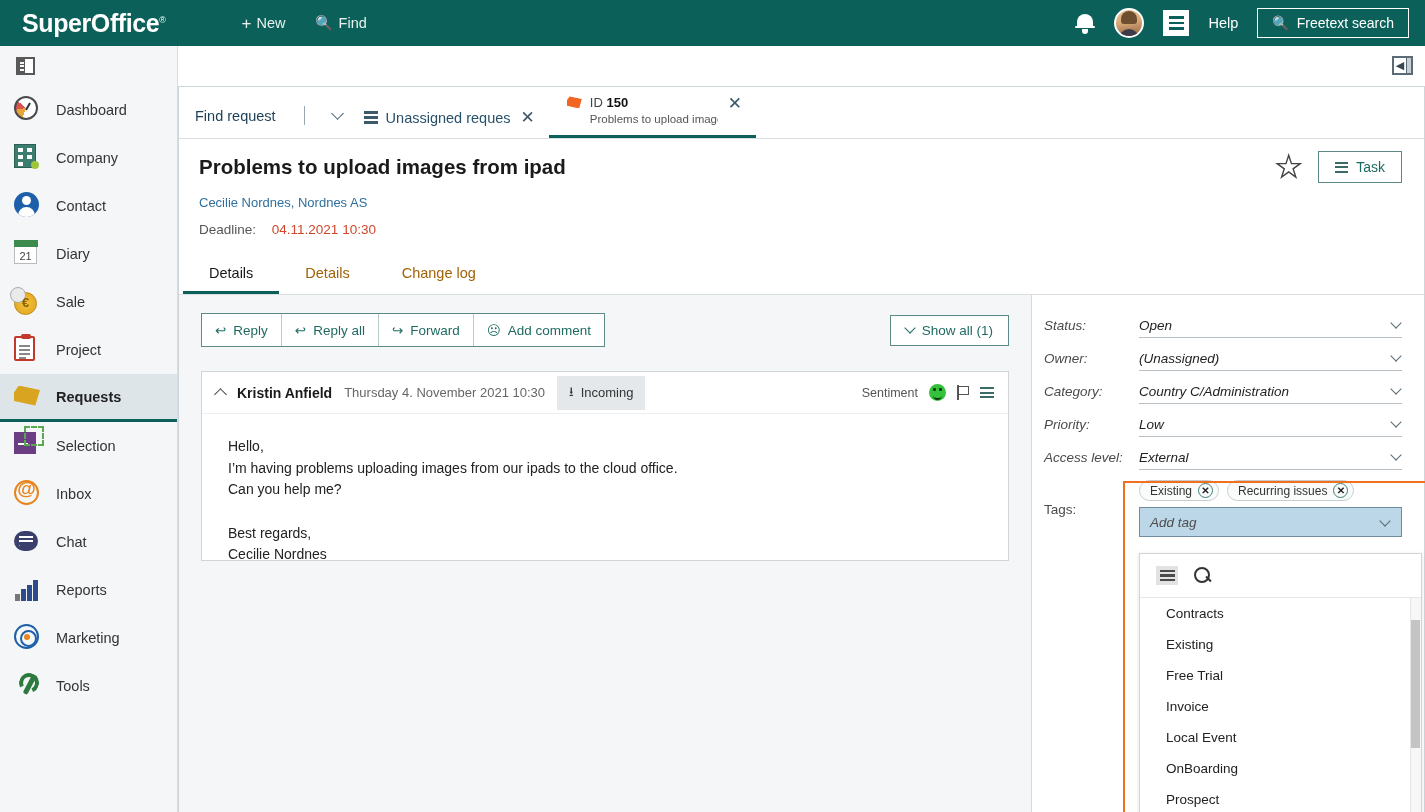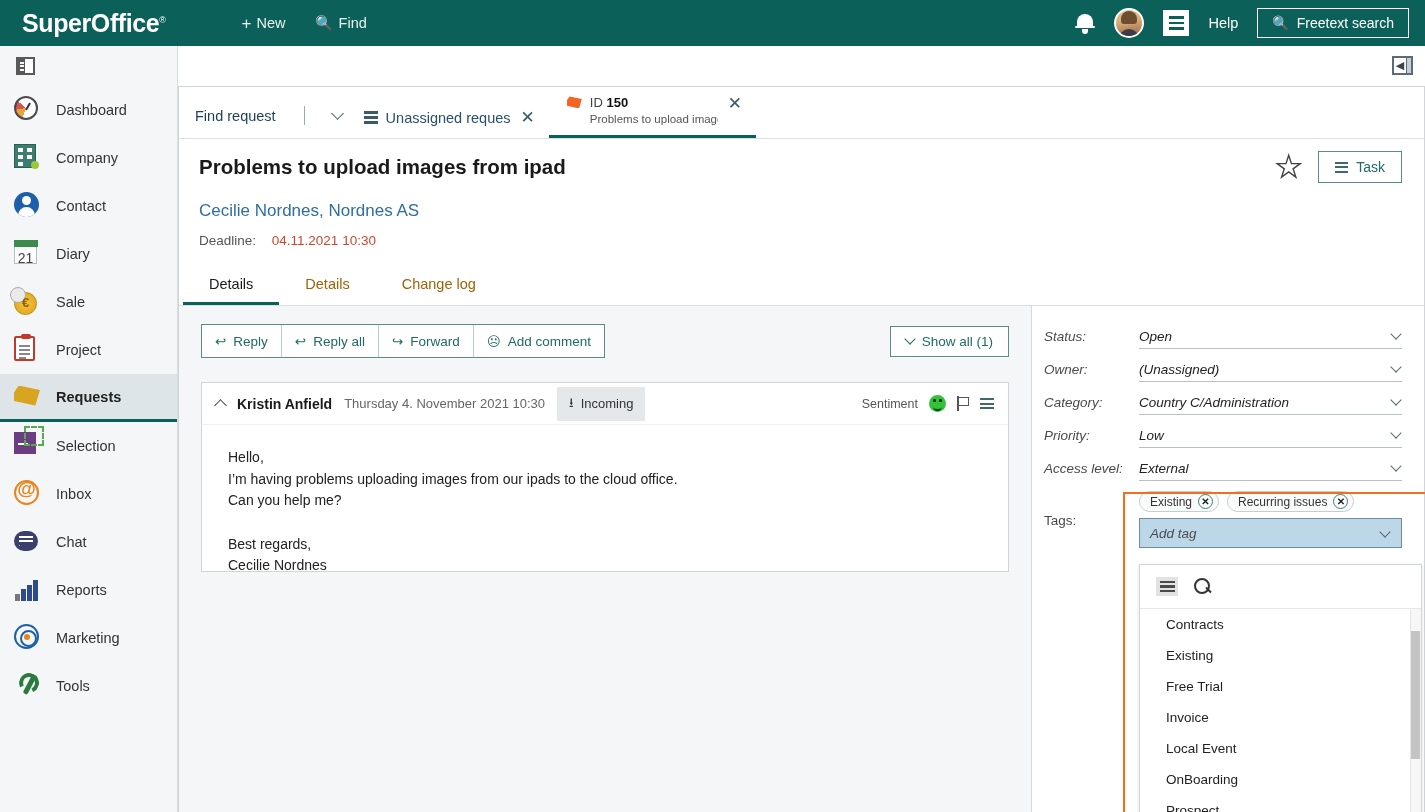--- a/index.html
+++ b/index.html
@@ -102,21 +102,21 @@
   .ic-comp i:nth-child(1){left:3px;top:3px;} .ic-comp i:nth-child(2){left:3px;top:10px;}
   .ic-comp i:nth-child(3){left:3px;top:17px;} .ic-comp i:nth-child(4){left:12px;top:3px;}
   .ic-comp i:nth-child(5){left:12px;top:10px;}
   .ic-comp::after{content:"";position:absolute;right:-4px;bottom:-2px;width:8px;height:8px;
     background:#9ec63b;border-radius:50%;}
   .ic-cont { width:25px;height:25px;border-radius:50%;background:#1d5fa8;position:relative;overflow:hidden;}
   .ic-cont::before{content:"";position:absolute;left:8px;top:4px;width:9px;height:9px;border-radius:50%;background:#fff;}
   .ic-cont::after{content:"";position:absolute;left:4px;top:15px;width:17px;height:12px;border-radius:9px 9px 0 0;background:#fff;}
   .ic-diary { width:23px;height:24px;background:#fff;border:1.5px solid #bbb;position:relative;}
   .ic-diary::before{content:"";position:absolute;left:-1.5px;top:-1.5px;right:-1.5px;height:7px;background:#3d8a4e;}
-  .ic-diary span{position:absolute;left:0;right:0;top:9px;text-align:center;font-size:14px;color:#444;}
+  .ic-diary span{position:absolute;left:0;right:0;top:9px;text-align:center;font-size:11px;color:#444;}
   .ic-sale { width:23px;height:23px;border-radius:50%;background:radial-gradient(#f5c33b,#dfa21e);
     border:1.5px solid #c08a13;position:relative;margin-top:4px;}
   .ic-sale::after{content:"€";position:absolute;left:0;right:0;top:2px;text-align:center;font-size:13px;color:#8a6200;font-weight:bold;}
   .ic-sale::before{content:"";position:absolute;left:-5px;top:-6px;width:14px;height:14px;border-radius:50%;
     background:#eaeaea;border:1.5px solid #aaa;}
   .ic-proj { width:21px;height:25px;background:#fff;border:2px solid #c0392b;border-radius:2px;position:relative;}
   .ic-proj i{position:absolute;left:3px;background:#888;height:1.6px;width:11px;}
   .ic-proj i:nth-child(1){top:7px;} .ic-proj i:nth-child(2){top:11px;}
   .ic-proj i:nth-child(3){top:15px;} .ic-proj i:nth-child(4){top:19px;width:7px;}
   .ic-proj::before{content:"";position:absolute;left:5px;top:-4px;width:10px;height:5px;background:#c0392b;border-radius:2px;}
@@ -197,21 +197,21 @@
   .tab-idline { font-size:13px; color:#444; }
   .tab-idline b { font-size:13px; color:#111; }
   .tab-subline {
     font-size:11.5px; color:#555; max-width:128px; overflow:hidden;
     white-space:nowrap; text-overflow:clip;
   }
 
   
   .reqhead { padding: 16px 20px 0 20px; position:relative; }
   .req-title { font-size: 20.5px; font-weight: bold; color:#1a1a1a; }
-  .req-sub { font-size: 17px; color:#2f6f9e; margin-top:22px; cursor:pointer; }
+  .req-sub { font-size: 13px; color:#2f6f9e; margin-top:16px; cursor:pointer; }
   .req-deadline { margin-top: 12px; font-size: 13.5px; color:#555; }
   .req-deadline .dl-val { color:#d0472b; margin-left: 12px; }
   .head-actions { position:absolute; right: 22px; top: 12px; display:flex; align-items:center; gap:16px; }
   .star { font-size: 30px; color:#fff; -webkit-text-stroke: 1.4px #444; line-height:1; cursor:pointer; }
   .btn-task {
     border:1.6px solid #5d8a87; color:#1f6b63; font-size:14px; padding:7px 16px;
     display:flex; align-items:center; gap:8px; cursor:pointer; background:#fff;
   }
   .btn-task .hb { display:flex;flex-direction:column;gap:2.5px;width:13px; }
   .btn-task .hb i { height:2px;background:#3c6a66;display:block; }

